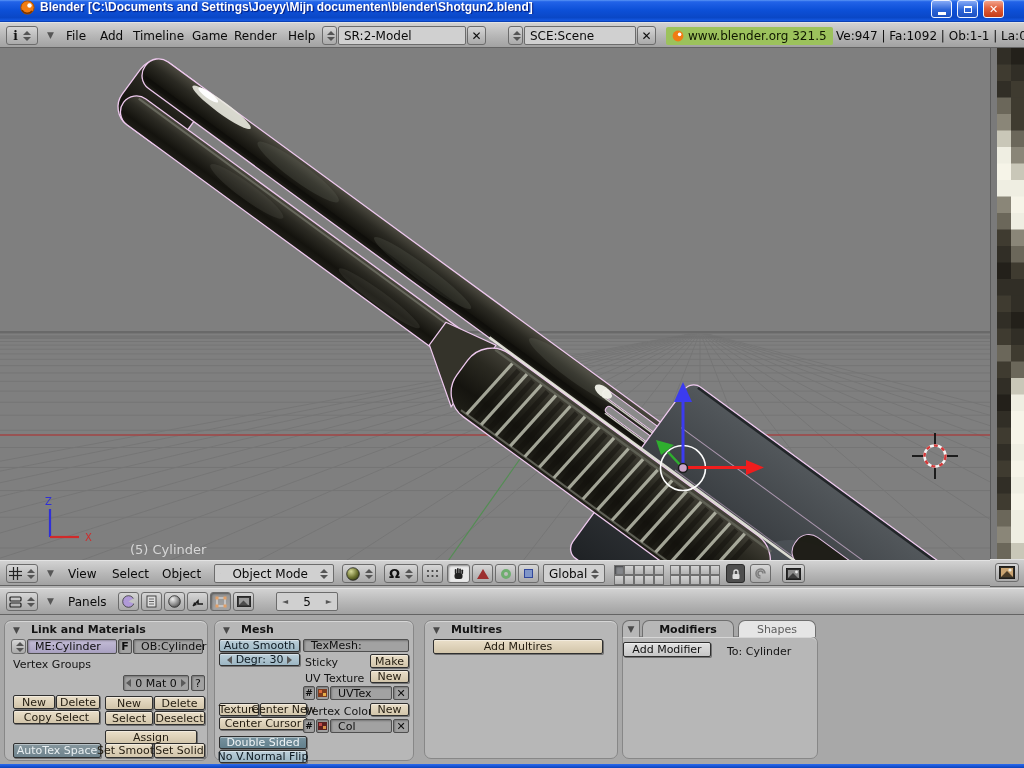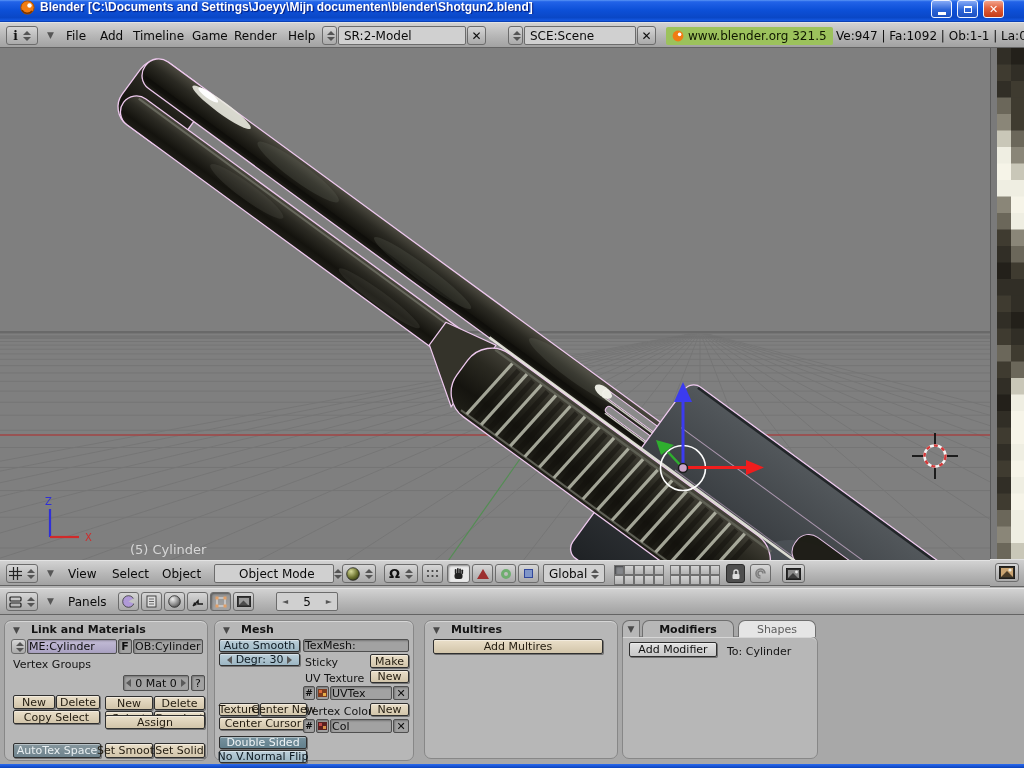--- a/index.html
+++ b/index.html
@@ -60,21 +60,21 @@
   .p-title{position:absolute;font-size:11px;font-weight:bold;color:#141414;white-space:nowrap}
   .p-tri{position:absolute;font-size:9px;color:#4a4a4a}
   .b{position:absolute;display:flex;align-items:center;justify-content:center;font-size:11px;line-height:1;
      border:1px solid #2f2f2f;border-radius:2px;white-space:nowrap;
      box-shadow:1px 1px 0 rgba(30,30,30,.45), inset 0 1px 0 rgba(255,255,255,.4)}
   .cream{background:linear-gradient(180deg,#eadfc9,#d2c5aa);color:#231c10}
   .blue{background:linear-gradient(180deg,#bdd0da,#9cb6c3);color:#0e1a22}
   .bluedark{background:linear-gradient(180deg,#77929e,#627f8c);color:#eef3f5}
   .slate{background:linear-gradient(180deg,#87979e,#6e838d);color:#e9eff1}
   .lightbtn{background:linear-gradient(180deg,#e2e2e2,#c6c6c6);color:#101010}
-  .gfield{position:absolute;display:flex;align-items:center;padding:0 1px;font-size:11px;line-height:1;
+  .gfield{position:absolute;display:flex;align-items:center;padding:0 7px;font-size:11px;line-height:1;
      background:#a2a2a2;border:1px solid #4f4f4f;border-radius:2px;color:#0e0e0e;
      box-shadow:inset 1px 1px 2px rgba(0,0,0,.28);white-space:nowrap}
   .gfield.center{justify-content:center;padding:0}
   .lav{background:linear-gradient(180deg,#c4bdd7,#a9a1c1)}
   .plabel{position:absolute;font-size:11px;color:#141414;white-space:nowrap}
   .sarrow-l{width:0;height:0;border-top:4px solid transparent;border-bottom:4px solid transparent;border-right:5px solid #5a5a5a}
   .sarrow-r{width:0;height:0;border-top:4px solid transparent;border-bottom:4px solid transparent;border-left:5px solid #5a5a5a}
   .tab{position:absolute;height:17px;display:flex;align-items:center;justify-content:center;font-size:11px;
      border:1px solid #6f6f6f;border-bottom:none;border-radius:7px 7px 0 0}
   .tab.active{background:#b7b7b7;color:#111;font-weight:bold}
@@ -436,21 +436,21 @@
       <span class="mstep">
           <span class="tri-u"></span>
           <span class="tri-d"></span>
         </span>
     </div>
     <span class="collapse" style="left:47px">▼</span>
     <span class="hmenu" style="left:68px">View</span>
     <span class="hmenu" style="left:112px">Select</span>
     <span class="hmenu" style="left:162px">Object</span>
 
-    <div class="hfield" style="left:214px;width:120px;gap:19px">
+    <div class="hfield" style="left:214px;width:120px;gap:12px">
       <svg width="13" height="13" viewBox="0 0 13 13">
         <polyline points="2,11 7,6 7,9 12,9" fill="none" stroke="#1a1a1a" stroke-width="1.6"></polyline>
         <polygon points="2,11 6,10 3,7" fill="#1a1a1a"></polygon>
       </svg>
       <span>Object Mode</span>
       <span class="mstep" style="margin-left:auto">
           <span class="tri-u"></span>
           <span class="tri-d"></span>
         </span>
     </div>
@@ -661,21 +661,21 @@
         <span class="sarrow-r"></span>
       </div>
       <div class="gfield center" style="left:186px;top:54px;width:14px;height:16px">?</div>
       <div class="b cream" style="left:8px;top:74px;width:42px;height:14px">New</div>
       <div class="b cream" style="left:51px;top:74px;width:44px;height:14px">Delete</div>
       <div class="b cream" style="left:8px;top:89px;width:87px;height:14px">Copy Select</div>
       <div class="b cream" style="left:100px;top:75px;width:48px;height:14px">New</div>
       <div class="b cream" style="left:149px;top:75px;width:51px;height:14px">Delete</div>
       <div class="b cream" style="left:100px;top:90px;width:48px;height:14px">Select</div>
       <div class="b cream" style="left:149px;top:90px;width:51px;height:14px">Deselect</div>
-      <div class="b cream" style="left:100px;top:94px;width:100px;height:14px">Assign</div>
+      <div class="b cream" style="left:100px;top:109px;width:92px;height:14px">Assign</div>
       <div class="b slate" style="left:8px;top:122px;width:88px;height:15px">AutoTex Space</div>
       <div class="b cream" style="left:100px;top:122px;width:48px;height:15px">Set Smooth</div>
       <div class="b cream" style="left:149px;top:122px;width:51px;height:15px">Set Solid</div>
     </div>
 
     <div class="panel" style="left:214px;top:5px;width:200px;height:141px">
       <span class="p-tri" style="left:8px;top:4px">▼</span>
       <span class="p-title" style="left:26px;top:2px">Mesh</span>
       <div class="b blue" style="left:4px;top:18px;width:81px;height:13px">Auto Smooth</div>
       <div class="b blue" style="left:4px;top:32px;width:81px;height:13px;gap:4px">
@@ -717,21 +717,21 @@
       <div class="b blue" style="left:4px;top:129px;width:88px;height:13px">No V.Normal Flip</div>
     </div>
 
     <div class="panel" style="left:424px;top:5px;width:194px;height:139px">
       <span class="p-tri" style="left:8px;top:4px">▼</span>
       <span class="p-title" style="left:26px;top:2px">Multires</span>
       <div class="b cream" style="left:8px;top:18px;width:170px;height:15px">Add Multires</div>
     </div>
 
     <div class="panel" style="left:622px;top:21px;width:196px;height:123px;border-top-left-radius:0">
-      <div class="b lightbtn" style="left:6px;top:5px;width:88px;height:15px">Add Modifier</div>
+      <div class="b lightbtn" style="left:0;top:5px;width:88px;height:15px">Add Modifier</div>
       <span class="plabel" style="left:104px;top:8px">To: Cylinder</span>
     </div>
     <div class="tab active" style="left:622px;top:5px;width:18px;border-radius:7px 0 0 0">
       <span class="p-tri" style="position:static">▼</span>
     </div>
     <div class="tab active" style="left:642px;top:5px;width:92px">Modifiers</div>
     <div class="tab inactive" style="left:738px;top:5px;width:78px">Shapes</div>
   </div>
 
   <div class="bottom-edge"></div>

